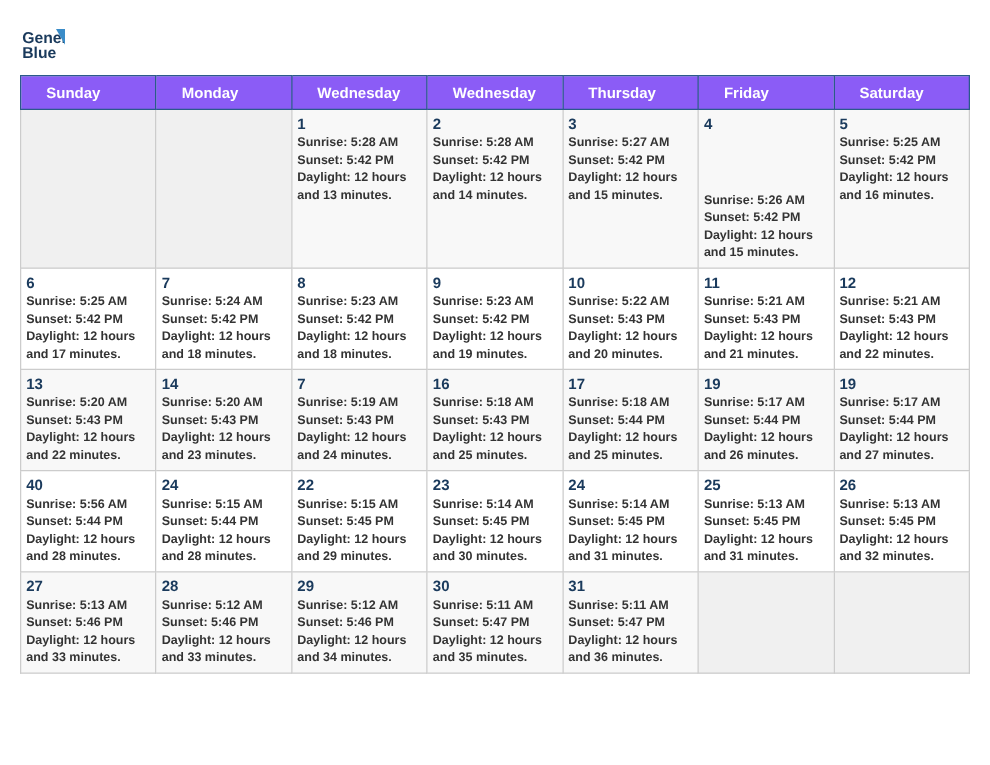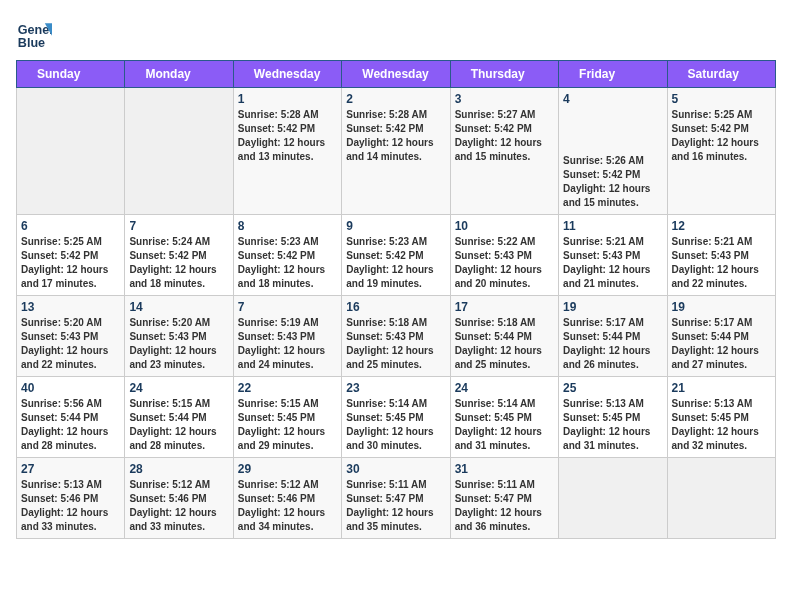--- a/index.html
+++ b/index.html
@@ -276,21 +276,21 @@
 Sunset: 5:45 PM
 Daylight: 12 hours and 31 minutes.</div>
         </td>
         <td>
           <span class="day-number">25</span>
           <div class="day-info" style="white-space: pre-line;">Sunrise: 5:13 AM
 Sunset: 5:45 PM
 Daylight: 12 hours and 31 minutes.</div>
         </td>
         <td>
-          <span class="day-number">21</span>
+          <span class="day-number">26</span>
           <div class="day-info" style="white-space: pre-line;">Sunrise: 5:13 AM
 Sunset: 5:45 PM
 Daylight: 12 hours and 32 minutes.</div>
         </td>
       </tr>
       <tr>
         <td>
           <span class="day-number">27</span>
           <div class="day-info" style="white-space: pre-line;">Sunrise: 5:13 AM
 Sunset: 5:46 PM

